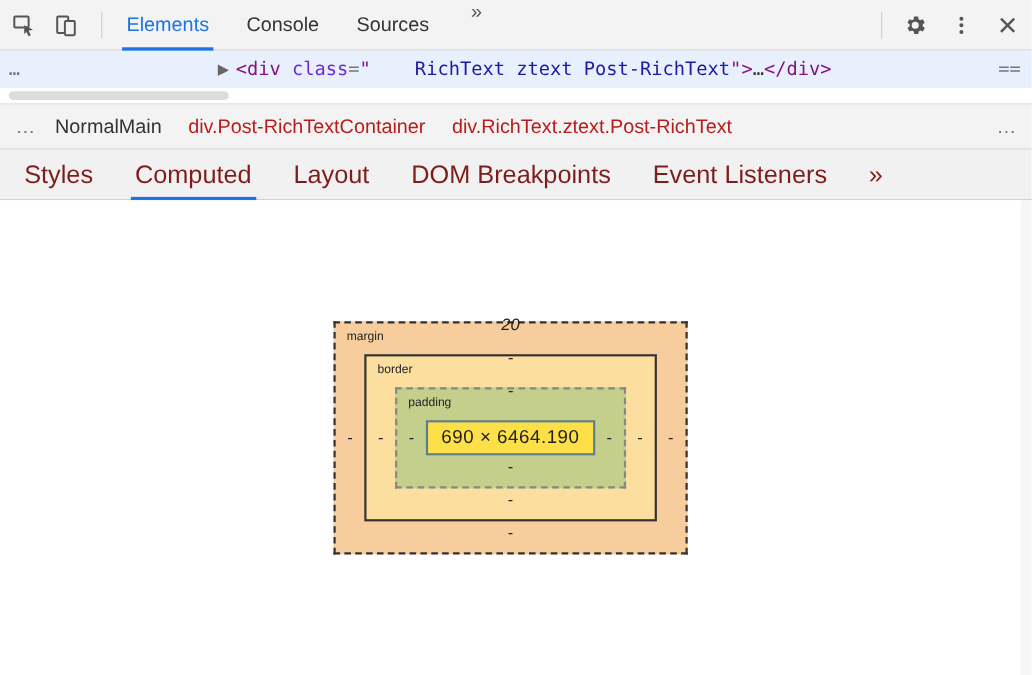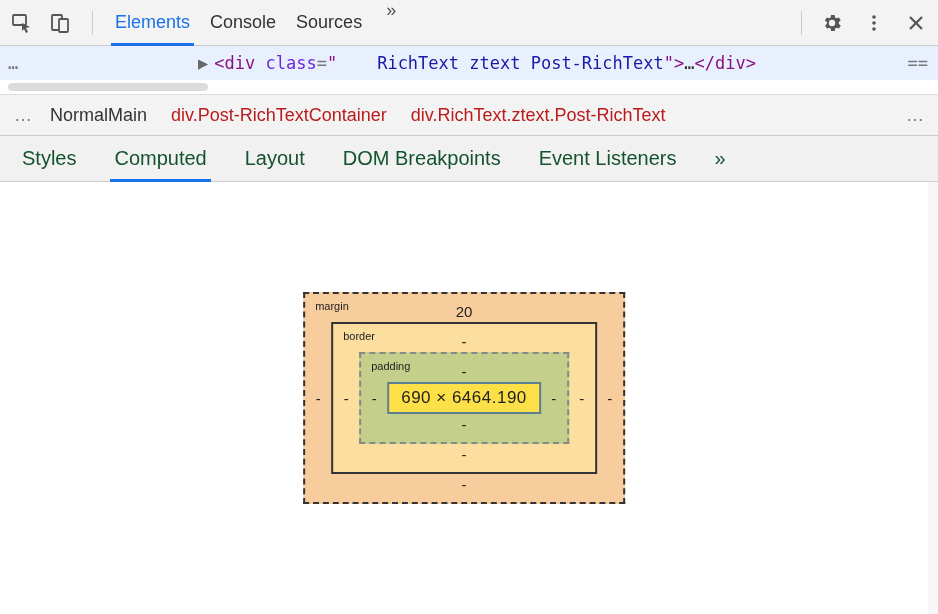--- a/index.html
+++ b/index.html
@@ -21,21 +21,21 @@
     border-bottom: 1px solid #ccc;
     background: #f3f3f3;
     padding: 0 10px;
   }
   .top-left-icons { display: flex; align-items: center; gap: 14px; padding-right: 14px; }
   .vsep { width: 1px; height: 24px; background: #ccc; margin: 0 6px; }
   .icon-btn {
     width: 24px; height: 24px; display: flex; align-items: center; justify-content: center;
     color: #555; cursor: pointer;
   }
-  .main-tabs { display: flex; align-items: stretch; height: 100%; gap: 12px; padding-left: 12px; flex: 1; }
+  .main-tabs { display: flex; align-items: stretch; height: 100%; gap: 26px; padding-left: 12px; flex: 1; }
   .main-tab {
     display: flex; align-items: center; font-size: 18px; color: #333; cursor: pointer;
     position: relative; padding: 0 4px;
   }
   .main-tab.active { color: #1a73e8; }
   .main-tab.active::after {
     content:""; position:absolute; left:0; right:0; bottom:-1px; height:3px; background:#1a73e8;
   }
   .chevrons { font-size: 18px; color:#555; padding-left: 8px; cursor:pointer;}
   .right-icons { display:flex; align-items:center; gap:18px; padding-left:12px;}
@@ -63,21 +63,21 @@
     display:flex; align-items:center; height:42px; font-size:18px;
     border-top:1px solid #ddd; border-bottom:1px solid #ccc;
     background:#f3f3f3; padding:0 8px;
   }
   .bc-item { color:#b91c1c; padding:0 12px; cursor:pointer; white-space:nowrap;}
   .bc-more { color:#777; padding:0 6px;}
 
   
   .sub-tabs {
     display:flex; align-items:center; height:46px; background:#f1f1f1;
-    border-bottom:1px solid #ccc; font-size:20px; color:#14532d;
+    border-bottom:1px solid #ccc; font-size:23px; color:#7f1d1d;
     gap:30px; padding:0 18px;
   }
   .sub-tab { display:flex; align-items:center; height:100%; position:relative; cursor:pointer; padding:0 4px;}
   .sub-tab.active::after{
     content:""; position:absolute; left:0; right:0; bottom:-1px; height:3px; background:#1a73e8;
   }
 
   
   .pane { position:relative; height: calc(614px - 46px - 34px - 14px - 42px - 46px); background:#fff; border-right: 10px solid #f6f6f6;}
   .box-model {
@@ -88,21 +88,21 @@
   .bm-side { width:26px; display:flex; align-items:center; justify-content:center;}
 
   .margin-box { background:#f8cd9e; border:2px dashed #333; padding:0;}
   .border-box { background:#fcdf9f; border:2px solid #333; margin:0;}
   .padding-box{ background:#c4cf8c; border:2px dashed #888; margin:0;}
   .content-box{ background:#fde047; border:2px solid #5a7f95; padding:4px 12px; font-size:17px; color:#222; white-space:nowrap; letter-spacing:0.5px;}
 
   .stack { display:flex; flex-direction:column; align-items:stretch;}
   .vcenter-row{ display:flex; align-items:center;}
 
-  .bm-top-val { height:28px; display:flex; justify-content:center; align-items:flex-end; padding-bottom:2px;}
+  .bm-top-val { height:28px; display:flex; justify-content:center; align-items:flex-end; padding-bottom:18px;font-style:italic;}
   .bm-bot-val { height:28px; display:flex; justify-content:center; align-items:flex-start; padding-top:2px;}
 </style>
 </head>
 <body>
 
 <div class="top-toolbar">
   <div class="top-left-icons">
     <span class="icon-btn">
       <svg width="22" height="22" viewBox="0 0 22 22" fill="none" stroke="#555" stroke-width="1.8">
         <rect x="2" y="3" width="13" height="10" rx="1"></rect>

